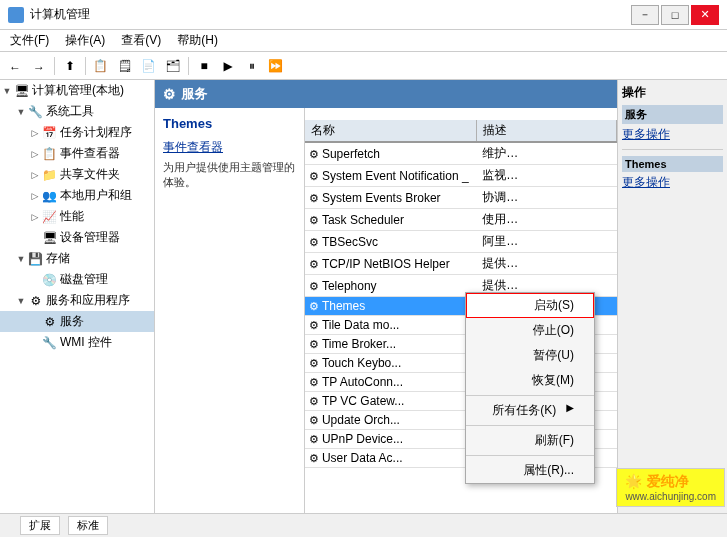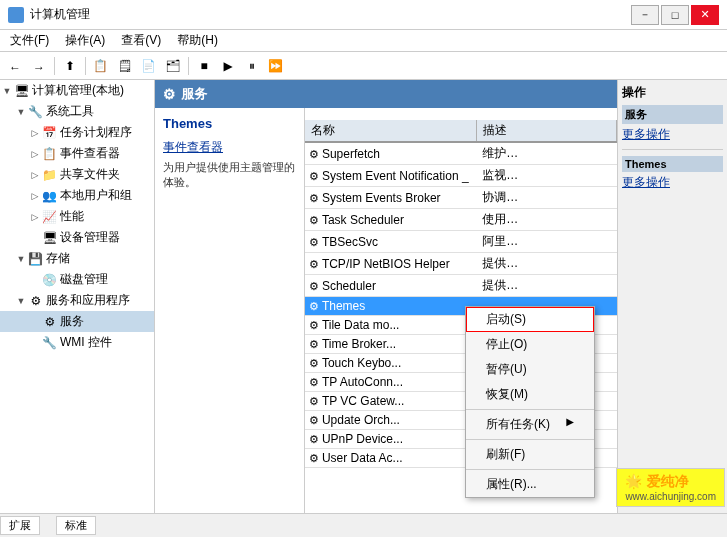--- a/index.html
+++ b/index.html
@@ -271,22 +271,22 @@
       padding: 2px 3px;
     }
 
     
     .status-bar {
       height: 24px;
       background: #f0f0f0;
       border-top: 1px solid #ccc;
       display: flex;
       align-items: center;
-      padding: 0 0;
-      gap: 16px;
+      padding: 0 20px;
+      gap: 8px;
     }
     .status-tab {
       border: 1px solid #ccc;
       padding: 1px 8px;
       font-size: 11px;
       cursor: pointer;
       background: #fff;
     }
 
     
@@ -495,21 +495,21 @@
                 </tr>
                 <tr>
                   <td style="padding-left: 4px;"><span style="margin-right: 3px; font-size: 11px;">⚙</span><span>TBSecSvc</span></td>
                   <td>阿里…</td>
                 </tr>
                 <tr>
                   <td style="padding-left: 4px;"><span style="margin-right: 3px; font-size: 11px;">⚙</span><span>TCP/IP NetBIOS Helper</span></td>
                   <td>提供…</td>
                 </tr>
                 <tr>
-                  <td style="padding-left: 4px;"><span style="margin-right: 3px; font-size: 11px;">⚙</span><span>Scheduler</span></td>
+                  <td style="padding-left: 4px;"><span style="margin-right: 3px; font-size: 11px;">⚙</span><span>Telephony</span></td>
                   <td>提供…</td>
                 </tr>
                 <tr class="selected-highlight">
                   <td style="padding-left: 4px;"><span style="margin-right: 3px; font-size: 11px;">⚙</span><span>Themes</span></td>
                   <td></td>
                 </tr>
                 <tr>
                   <td style="padding-left: 4px;"><span style="margin-right: 3px; font-size: 11px;">⚙</span><span>Tile Data mo...</span></td>
                   <td></td>
                 </tr>
@@ -538,21 +538,21 @@
                   <td></td>
                 </tr>
                 <tr>
                   <td style="padding-left: 4px;"><span style="margin-right: 3px; font-size: 11px;">⚙</span><span>User Data Ac...</span></td>
                   <td></td>
                 </tr>
               </tbody>
           </table>
         </div>
 
-        <div class="context-menu" style="top: 198px; left: 160px;">
+        <div class="context-menu" style="top: 184px; left: 160px; text-align: right;">
         <div class="ctx-item highlighted">启动(S)</div>
             <div class="ctx-item">停止(O)</div>
             <div class="ctx-item">暂停(U)</div>
             <div class="ctx-item">恢复(M)</div>
             <div class="ctx-sep"></div>
             <div class="ctx-item has-arrow">所有任务(K)</div>
             <div class="ctx-sep"></div>
             <div class="ctx-item">刷新(F)</div>
             <div class="ctx-sep"></div>
             <div class="ctx-item">属性(R)...</div>

